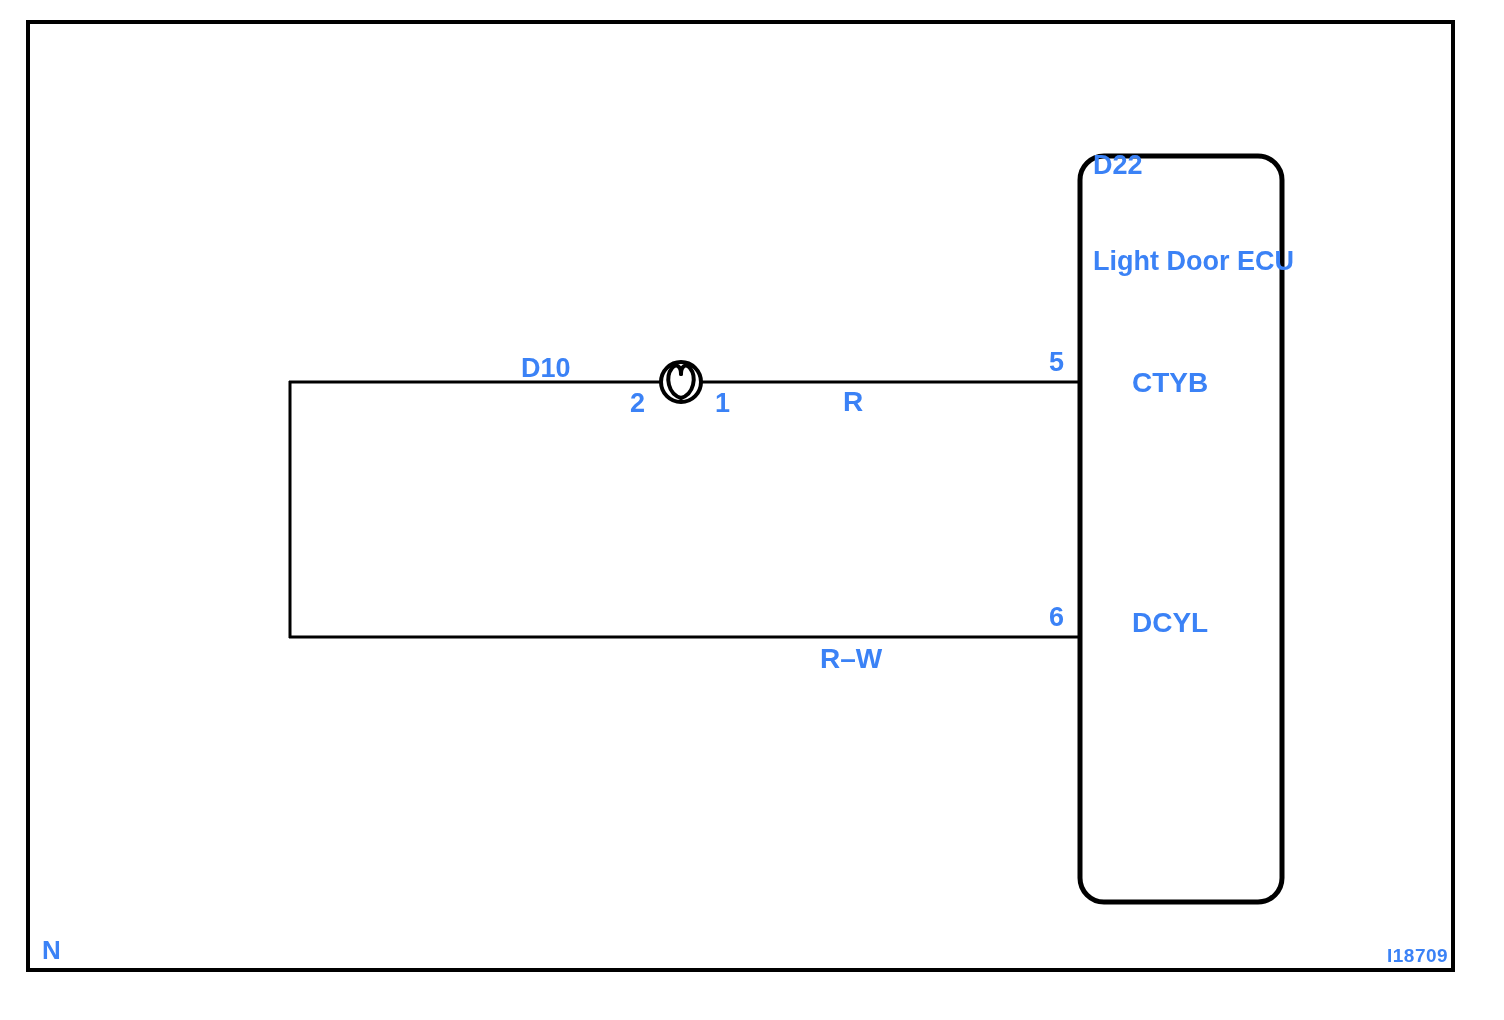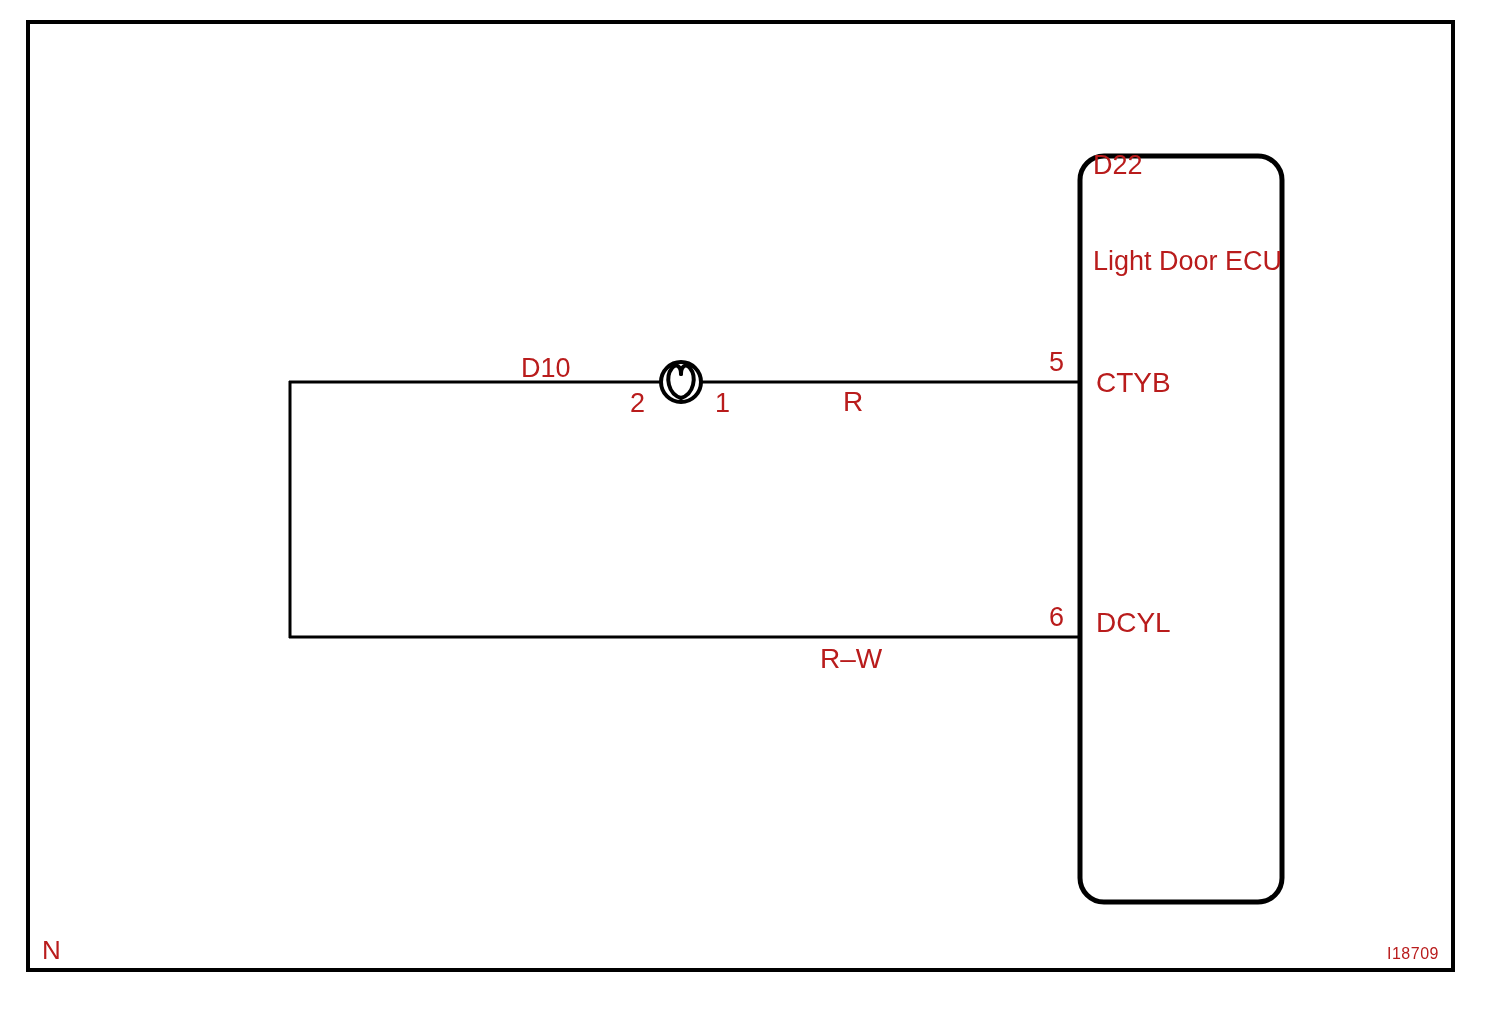--- a/index.html
+++ b/index.html
@@ -33,40 +33,42 @@
     left: 0;
     top: 0;
     width: 1504px;
     height: 1020px;
   }
   
   .lbl {
     position: absolute;
     white-space: pre;
     line-height: 1.0;
-    color: #b91c1c;
+    color: #3b82f6;
+    font-weight: bold;
   }
   .lbl-block {
     font-size: 27px;
     line-height: 32px;
   }
   .lbl-pin-name {
     font-size: 28px;
+    margin-left: 36px;
   }
   .lbl-pin-num {
     font-size: 27px;
   }
   .lbl-wire {
     font-size: 28px;
   }
   .lbl-corner {
     font-size: 26px;
   }
   .lbl-refcode {
-    font-size: 16px;
+    font-size: 19px;
     letter-spacing: 0.5px;
   }
 </style>
 </head>
 <body>
 
 <div id="page">
 
   <div id="outer-frame"></div>
 

